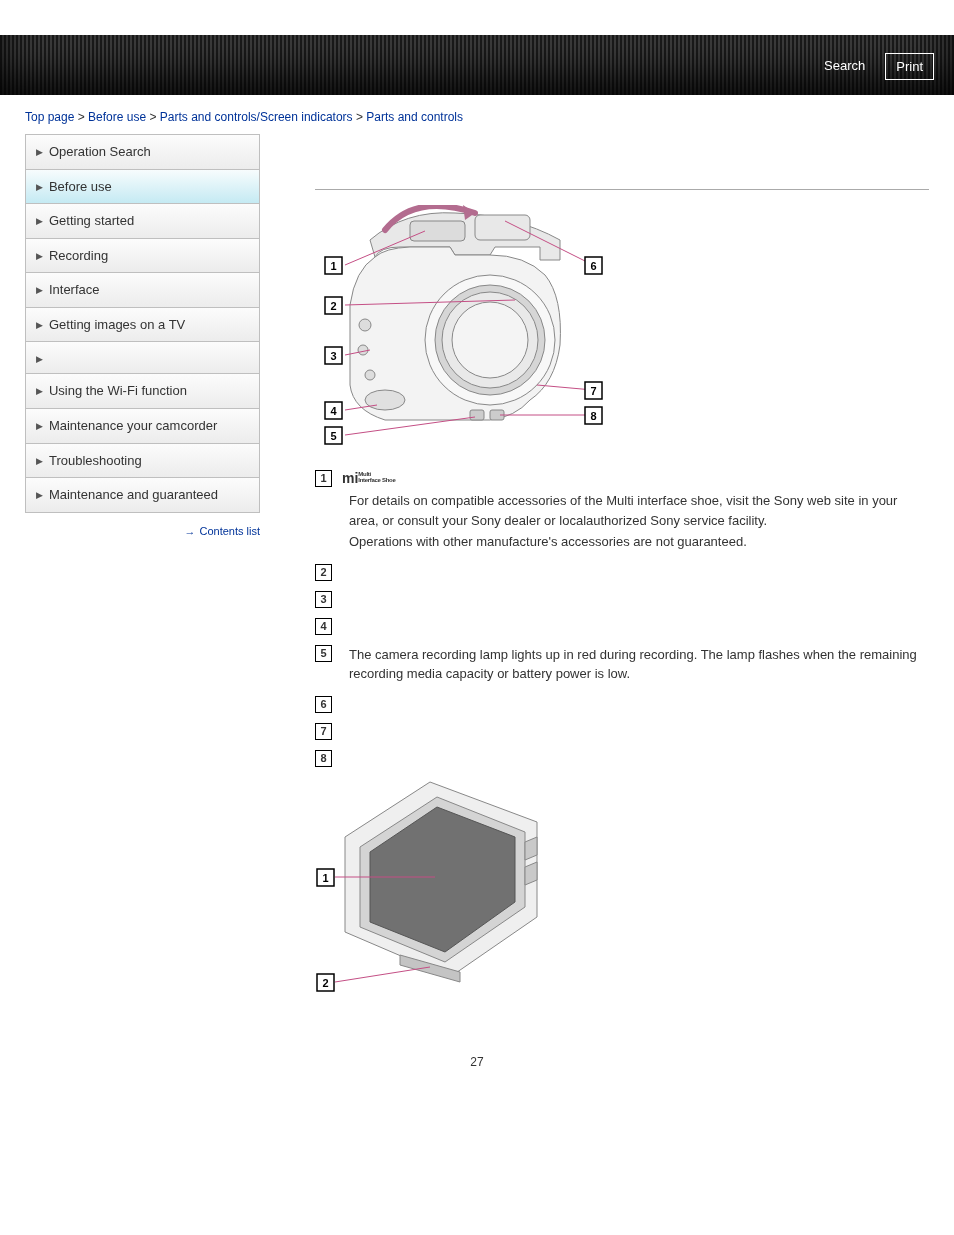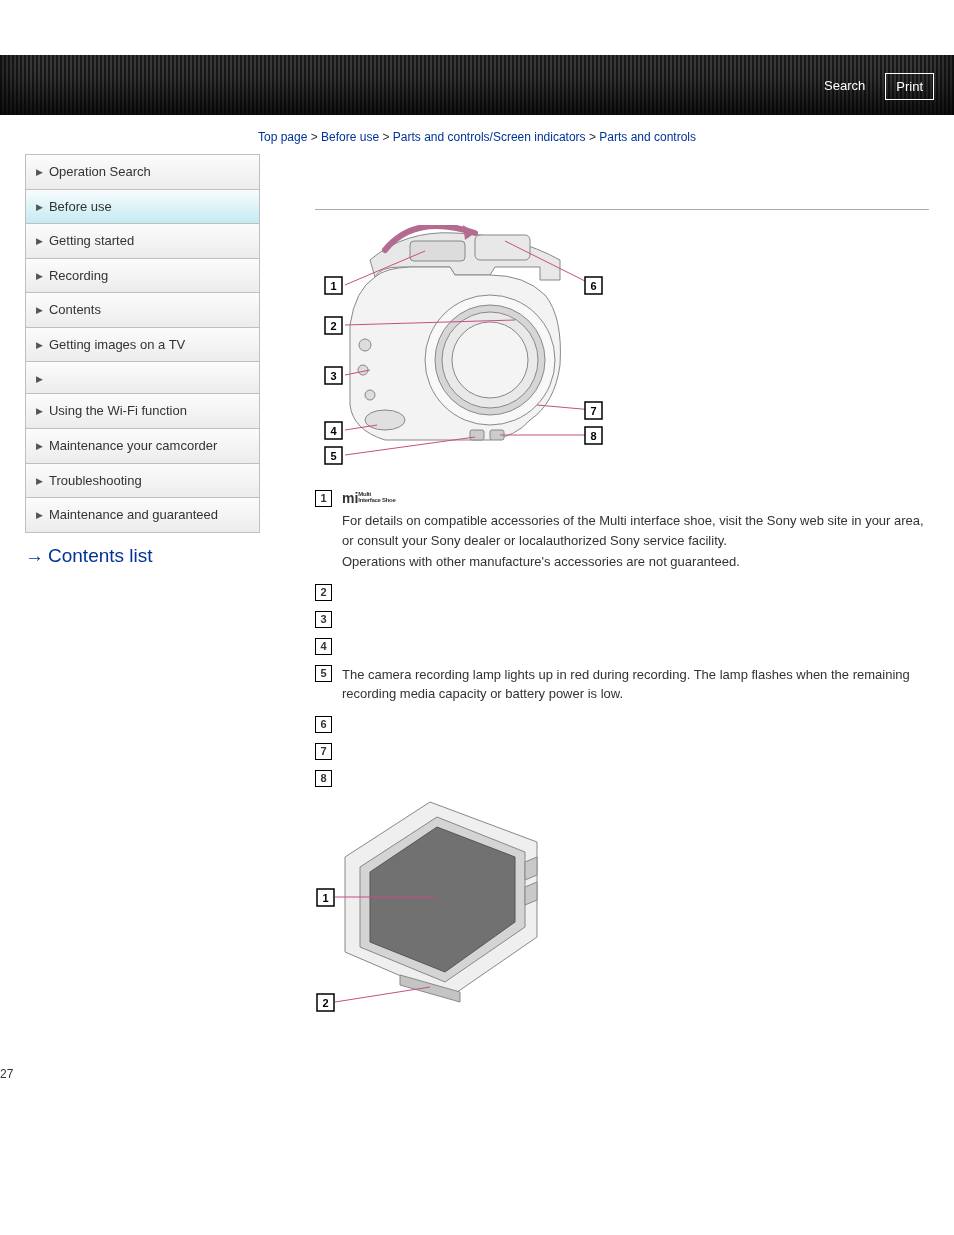--- a/index.html
+++ b/index.html
@@ -6,21 +6,21 @@
   body {
     font-family: Arial, Helvetica, sans-serif;
     font-size: 13px;
     color: #333;
     background: #fff;
     width: 954px;
     margin: 0 auto;
   }
   .page-wrap {
     background: #fff;
-    padding-top: 55px;
+    padding-top: 35px;
   }
   .header-bar {
     position: relative;
     height: 60px;
     background: repeating-linear-gradient(
       90deg,
       #1a1a1a 0px, #1a1a1a 2px,
       #3d3d3d 2px, #3d3d3d 4px
     );
     box-shadow: inset 0 -25px 40px -5px rgba(0,0,0,0.85);
@@ -35,21 +35,21 @@
   .header-btn {
     color: #fff;
     font-size: 13px;
     padding: 5px 10px;
     cursor: pointer;
   }
   .header-btn.print {
     border: 1px solid #fff;
   }
   .breadcrumb {
-    text-align: center;
+    text-align: left;
     font-size: 12px;
     padding: 15px 25px 10px 25px;
     color: #003399;
   }
   .breadcrumb a { color: #003399; text-decoration: none; }
   .breadcrumb .sep { color: #333; }
   .layout {
     display: flex;
     padding: 0 25px;
   }
@@ -74,22 +74,23 @@
   }
   .nav-item.active {
     background: linear-gradient(#f7fcfd, #c5eaf3);
   }
   .nav-item .arrow-tri {
     color: #555;
     font-size: 9px;
     margin-top: 3px;
   }
   .contents-list {
+    text-align: right;
     padding: 12px 0 0 0;
-    font-size: 19px;
+    font-size: 11px;
   }
   .contents-list a { color: #003399; text-decoration: none; }
   .contents-arrow { color: #003399; margin-right: 4px; }
 
   .main {
     flex: 1;
     padding-left: 55px;
   }
   .main-divider {
     border: none;
@@ -132,32 +133,32 @@
     line-height: 15px;
     flex-shrink: 0;
     margin-top: 2px;
     font-family: Arial, sans-serif;
   }
   .item-body {
     flex: 1;
     font-size: 13px;
     line-height: 1.5;
   }
-  .item-body p { margin: 2px 0; }
+  .item-body p { margin: 2px 7px; }
   .mi-logo {
     font-family: Arial, sans-serif;
     font-size: 14px;
     font-weight: bold;
   }
   .mi-logo-main { font-weight: 900; }
   .mi-logo-sub { font-size: 6px; font-weight: bold; letter-spacing: -0.3px; vertical-align: top; line-height: 1; display:inline-block; margin-top:3px;}
   .page-number {
-    text-align: left;
+    text-align: center;
     font-size: 12px;
-    margin: 32px 0 20px 0;
+    margin: 40px 0 20px 0;
   }
 </style>
 </head>
 <body>
 
 <div class="page-wrap">
 
   <div class="header-bar">
     <div class="header-right">
       <span class="header-btn">Search</span>
@@ -190,21 +191,21 @@
         <div class="nav-item">
           <span class="arrow-tri">▶</span>
           <span>Getting started</span>
         </div>
         <div class="nav-item">
           <span class="arrow-tri">▶</span>
           <span>Recording</span>
         </div>
         <div class="nav-item">
           <span class="arrow-tri">▶</span>
-          <span>Contents</span>
+          <span>Interface</span>
         </div>
         <div class="nav-item">
           <span class="arrow-tri">▶</span>
           <span>Getting images on a TV</span>
         </div>
         <div class="nav-item">
           <span class="arrow-tri">▶</span>
         </div>
         <div class="nav-item">
           <span class="arrow-tri">▶</span>

